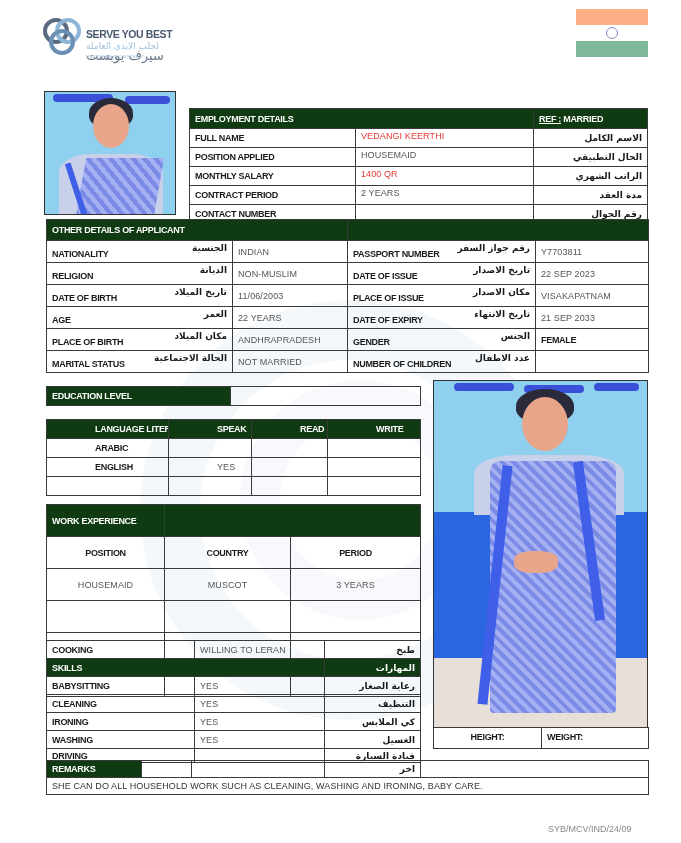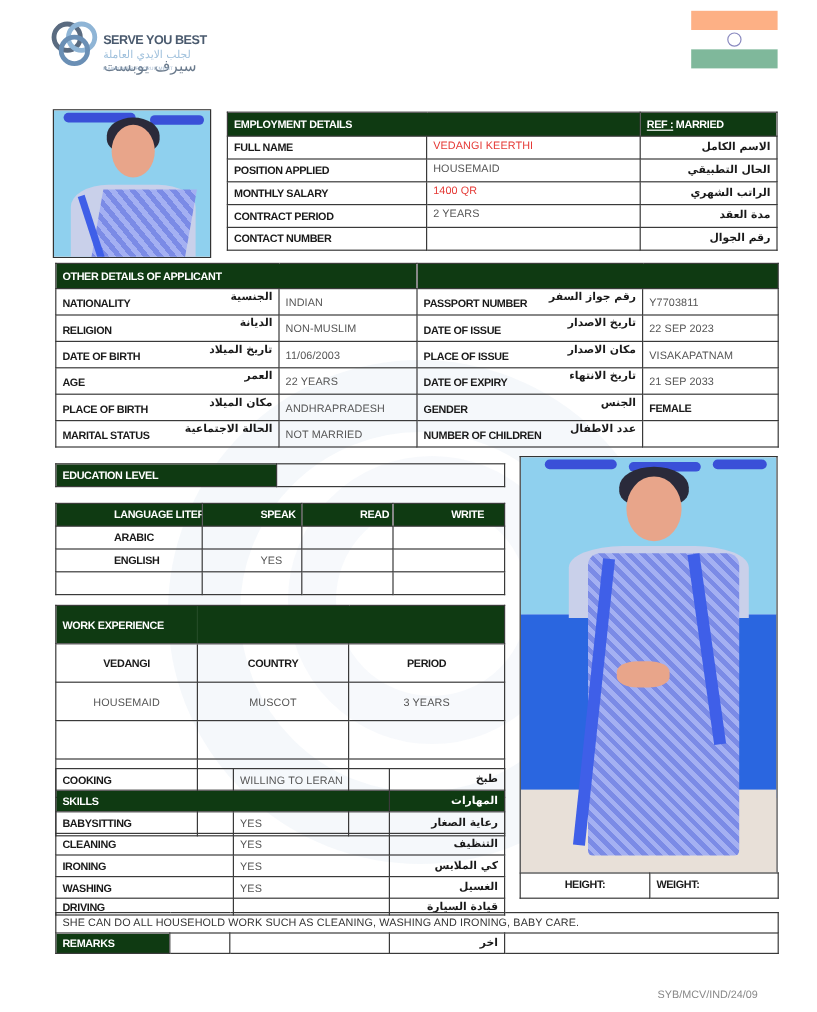--- a/index.html
+++ b/index.html
@@ -45,21 +45,21 @@
   .ph-bg-bot { position: absolute; left: 0; right: 0; top: 60%; height: 40%; background: #2a66e0; }
   .ph-floor { position: absolute; left: 0; right: 0; bottom: 0; height: 20%; background: #e8e0d8; }
   .ph-head { position: absolute; border-radius: 50%; background: #e8a58a; }
   .ph-hair { position: absolute; border-radius: 50% 50% 40% 40%; background: #2a2a3a; }
   .ph-saree { position: absolute; background: repeating-linear-gradient(45deg, #7b8be6 0 4px, #a4b0f2 4px 8px); }
   .ph-blouse { position: absolute; background: #c9d0ea; border-radius: 30% 30% 0 0; }
   .ph-border { position: absolute; background: #3f5fe8; }
   .ph-deco { position: absolute; height: 8px; background: #3a50d8; border-radius: 4px; }
 
   
-  .emp { left: 189px; top: 93px; width: 458px; }
+  .emp { left: 189px; top: 108px; width: 458px; }
   .emp td { height: 19px; }
   .emp tr.h td { height: 20px; }
 
   
   .other { left: 46px; top: 219px; width: 602px; }
   .other td { height: 22px; }
   .other tr.h td { height: 21px; }
 
   
   .edu { left: 46px; top: 386px; width: 374px; }
@@ -266,21 +266,21 @@
       <col style="width:118px">
       <col style="width:126px">
       <col style="width:130px">
     </colgroup>
   <tbody>
       <tr>
     <td class="hd" colspan="1" style="border-right:none;">WORK EXPERIENCE</td>
     <td class="hd" colspan="2" style="border-left:1px solid #234a26;"></td>
   </tr>
   <tr>
-    <td class="lbl center">VEDANGI</td>
+    <td class="lbl center">POSITION</td>
     <td class="lbl center">COUNTRY</td>
     <td class="lbl center">PERIOD</td>
   </tr>
   <tr>
     <td class="val center">HOUSEMAID</td>
     <td class="val center">MUSCOT</td>
     <td class="val center">3 YEARS</td>
   </tr>
   <tr>
     <td class="val center"></td>
@@ -347,28 +347,28 @@
 <table class="abs remarks">
   <colgroup>
       <col style="width:95px">
       <col style="width:50px">
       <col style="width:133px">
       <col style="width:96px">
       <col style="width:228px">
     </colgroup>
   <tbody>
       <tr>
-    <td colspan="5" class="val" style="color:#333;">SHE CAN DO ALL HOUSEHOLD WORK SUCH AS CLEANING, WASHING AND IRONING, BABY CARE.</td>
-  </tr>
-  <tr>
     <td class="hd">REMARKS</td>
     <td></td>
     <td></td>
     <td class="ar right">اخر</td>
     <td style="border-left:1px solid #3a3a3a;"></td>
+  </tr>
+  <tr>
+    <td colspan="5" class="val" style="color:#333;">SHE CAN DO ALL HOUSEHOLD WORK SUCH AS CLEANING, WASHING AND IRONING, BABY CARE.</td>
   </tr>
 </tbody>
   </table>
 
 <div class="abs photo photo-large">
   <div class="ph-bg-top" style="height:38%;"></div>
   <div class="ph-bg-bot" style="top:38%;height:44%;"></div>
   <div class="ph-floor" style="height:20%;"></div>
   <div class="ph-deco" style="left:20px;top:2px;width:60px;"></div>
   <div class="ph-deco" style="left:90px;top:4px;width:60px;"></div>

